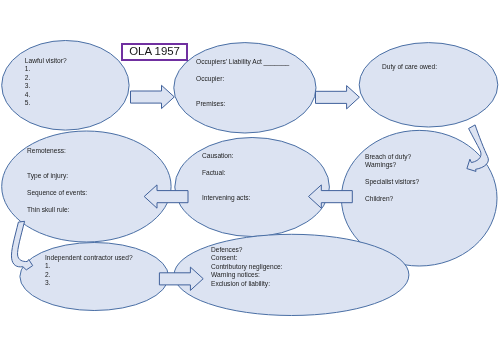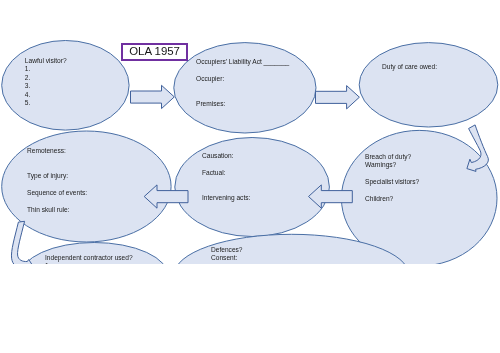--- a/index.html
+++ b/index.html
@@ -1,19 +1,19 @@
 <!DOCTYPE html>
 <html><head>
 <meta charset="utf-8">
 <title>OLA 1957</title>
 <style>
   html,body{margin:0;padding:0;background:#ffffff;}
   body{width:500px;height:353px;overflow:hidden;
        font-family:"Liberation Sans",sans-serif;}
-  #stage{position:relative;width:500px;height:264px;background:#fff;overflow:hidden;}
+  #stage{position:relative;width:500px;height:353px;background:#fff;overflow:hidden;}
   svg#canvas{position:absolute;left:0;top:0;width:500px;height:353px;display:block;}
   .nodetext{position:absolute;color:#1b1b1b;font-size:6.6px;line-height:8.45px;
             white-space:pre;}
   #title-box{position:absolute;left:121px;top:43.2px;width:63.2px;height:13.6px;
              border:2.8px solid #7030A0;background:#ffffff;
              display:flex;align-items:center;justify-content:center;}
   #title-text{font-size:11.4px;color:#151515;line-height:13px;white-space:nowrap;}
 </style>
 </head>
 <body>

